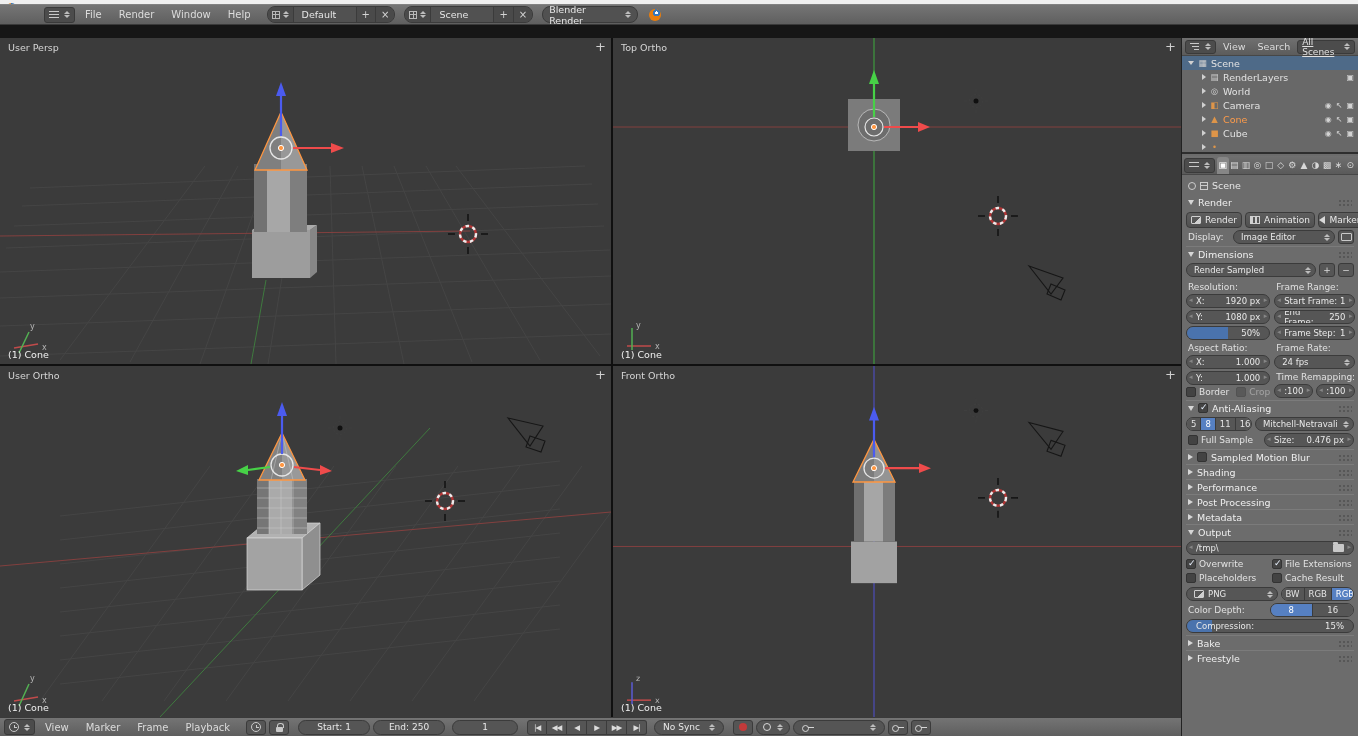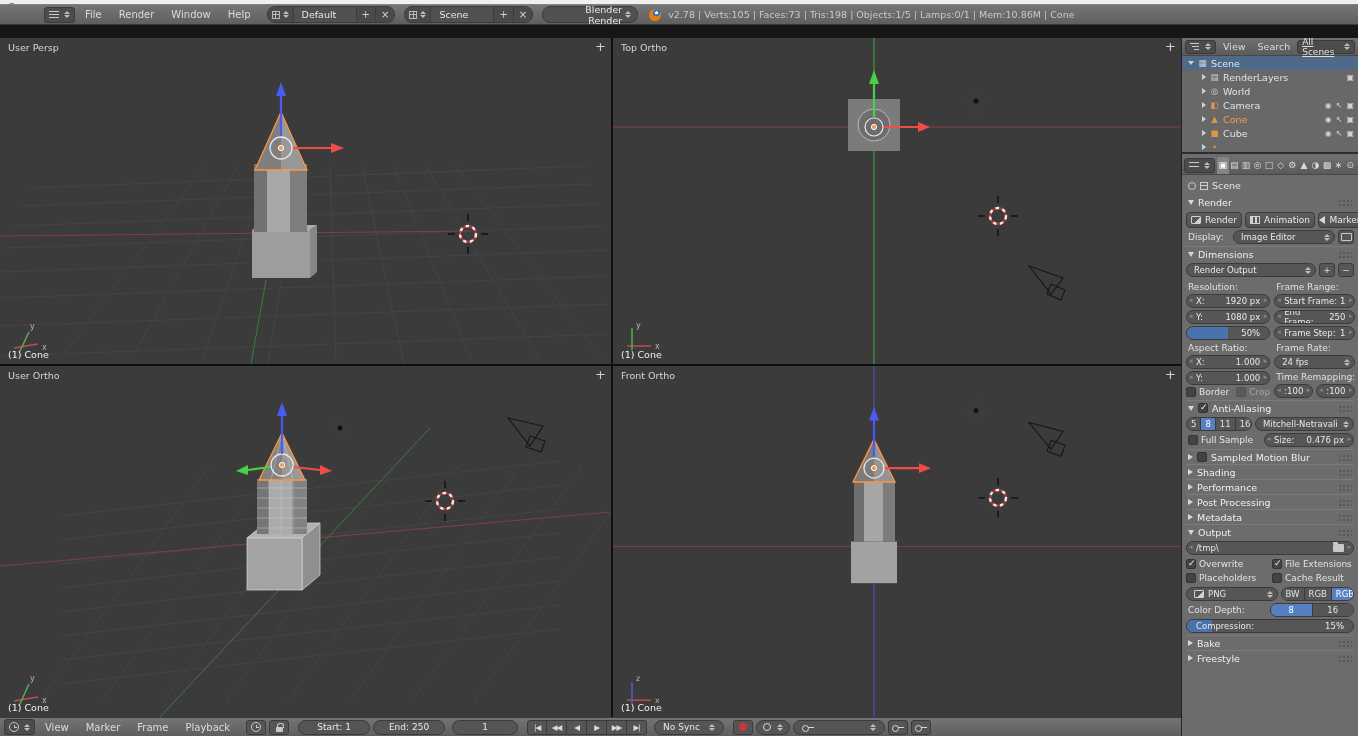--- a/index.html
+++ b/index.html
@@ -47,21 +47,21 @@
                       border-top:3.5px solid #bdbdbd; }
   .datablock { display:flex; align-items:center; background:#515151; border:1px solid #3b3b3b; border-radius:8px;
                height:17px; overflow:hidden; }
   .db-btn { display:flex; align-items:center; padding:0 4px; height:100%; border-right:1px solid #3b3b3b; background:#4a4a4a; }
   .mini-grid-ico { width:8px; height:8px; border:1px solid #b9b9b9;
         background:linear-gradient(#b9b9b9,#b9b9b9) center/8px 1px no-repeat,
                    linear-gradient(#b9b9b9,#b9b9b9) center/1px 8px no-repeat; }
   .db-name { padding:0 8px; min-width:62px; font-size:9.5px; color:#e6e6e6; }
   .db-op { padding:0 5px; border-left:1px solid #3b3b3b; color:#d5d5d5; font-size:10px; height:100%; line-height:15px; background:#4a4a4a; }
   .dropdown { display:flex; align-items:center; justify-content:space-between; background:#515151;
-              border:1px solid #3b3b3b; border-radius:8px; height:17px; padding:0 6px; font-size:9.5px; color:#e6e6e6;text-align:right; }
+              border:1px solid #3b3b3b; border-radius:8px; height:17px; padding:0 6px; font-size:9.5px; color:#e6e6e6; }
   .stats-logo { width:12px; height:12px; border-radius:50%; margin-left:8px;
            background:radial-gradient(circle at 62% 32%, #ffffff 0 1.5px, #3a77b8 1.5px 3.5px, #e87d0d 3.5px); }
   .stats { color:#c9c9c9; font-size:9.5px; margin-left:4px; white-space:nowrap; }
 
   
   .workspace { position:absolute; left:0; top:38px; width:1358px; height:698px; }
   .viewgrid { position:absolute; left:0; top:0; width:1181px; height:679px; background:#101010; }
   .viewport { position:absolute; background:#3b3b3b; overflow:hidden; }
   .vp-tl { left:0; top:0; width:611px; height:326px; }
   .vp-tr { left:613px; top:0; width:568px; height:326px; }
@@ -206,21 +206,20 @@
       </div>
       <span class="db-name">Scene</span>
       <span class="db-op">+</span>
       <span class="db-op">×</span>
     </div>
     <div class="dropdown" style="margin-left:6px; width:96px;">
       <span>Blender Render</span>
       <span class="dd-arrows"></span>
     </div>
     <span class="stats-logo"></span>
-    <span class="stats">v2.78 | Verts:105 | Faces:73 | Tris:198 | Objects:1/5 | Lamps:0/1 | Mem:10.86M | Cone</span>
   </div>
 
   <div class="workspace">
     <div class="viewgrid">
 
       <div class="viewport vp-tl">
         <svg viewBox="0 0 611 326" preserveAspectRatio="none">
           <g stroke="#454545" stroke-width="1">
             <line x1="30" y1="150" x2="585" y2="128"></line>
               <line x1="22" y1="168" x2="592" y2="146"></line>
@@ -686,21 +685,21 @@
             </div>
           </div>
 
           <div class="panel-h">
             <span class="tri-d"></span>
             <span>Dimensions</span>
             <span class="drag-dots"></span>
           </div>
           <div class="prow">
             <div class="pdrop grow" style="margin-bottom:0;">
-              <span>Render Output</span>
+              <span>Render Sampled</span>
               <span class="dd-arrows"></span>
             </div>
             <div class="sqbtn">
                 <span>+</span>
               </div>
             <div class="sqbtn">
                 <span>−</span>
               </div>
           </div>
           <div class="twocol">

